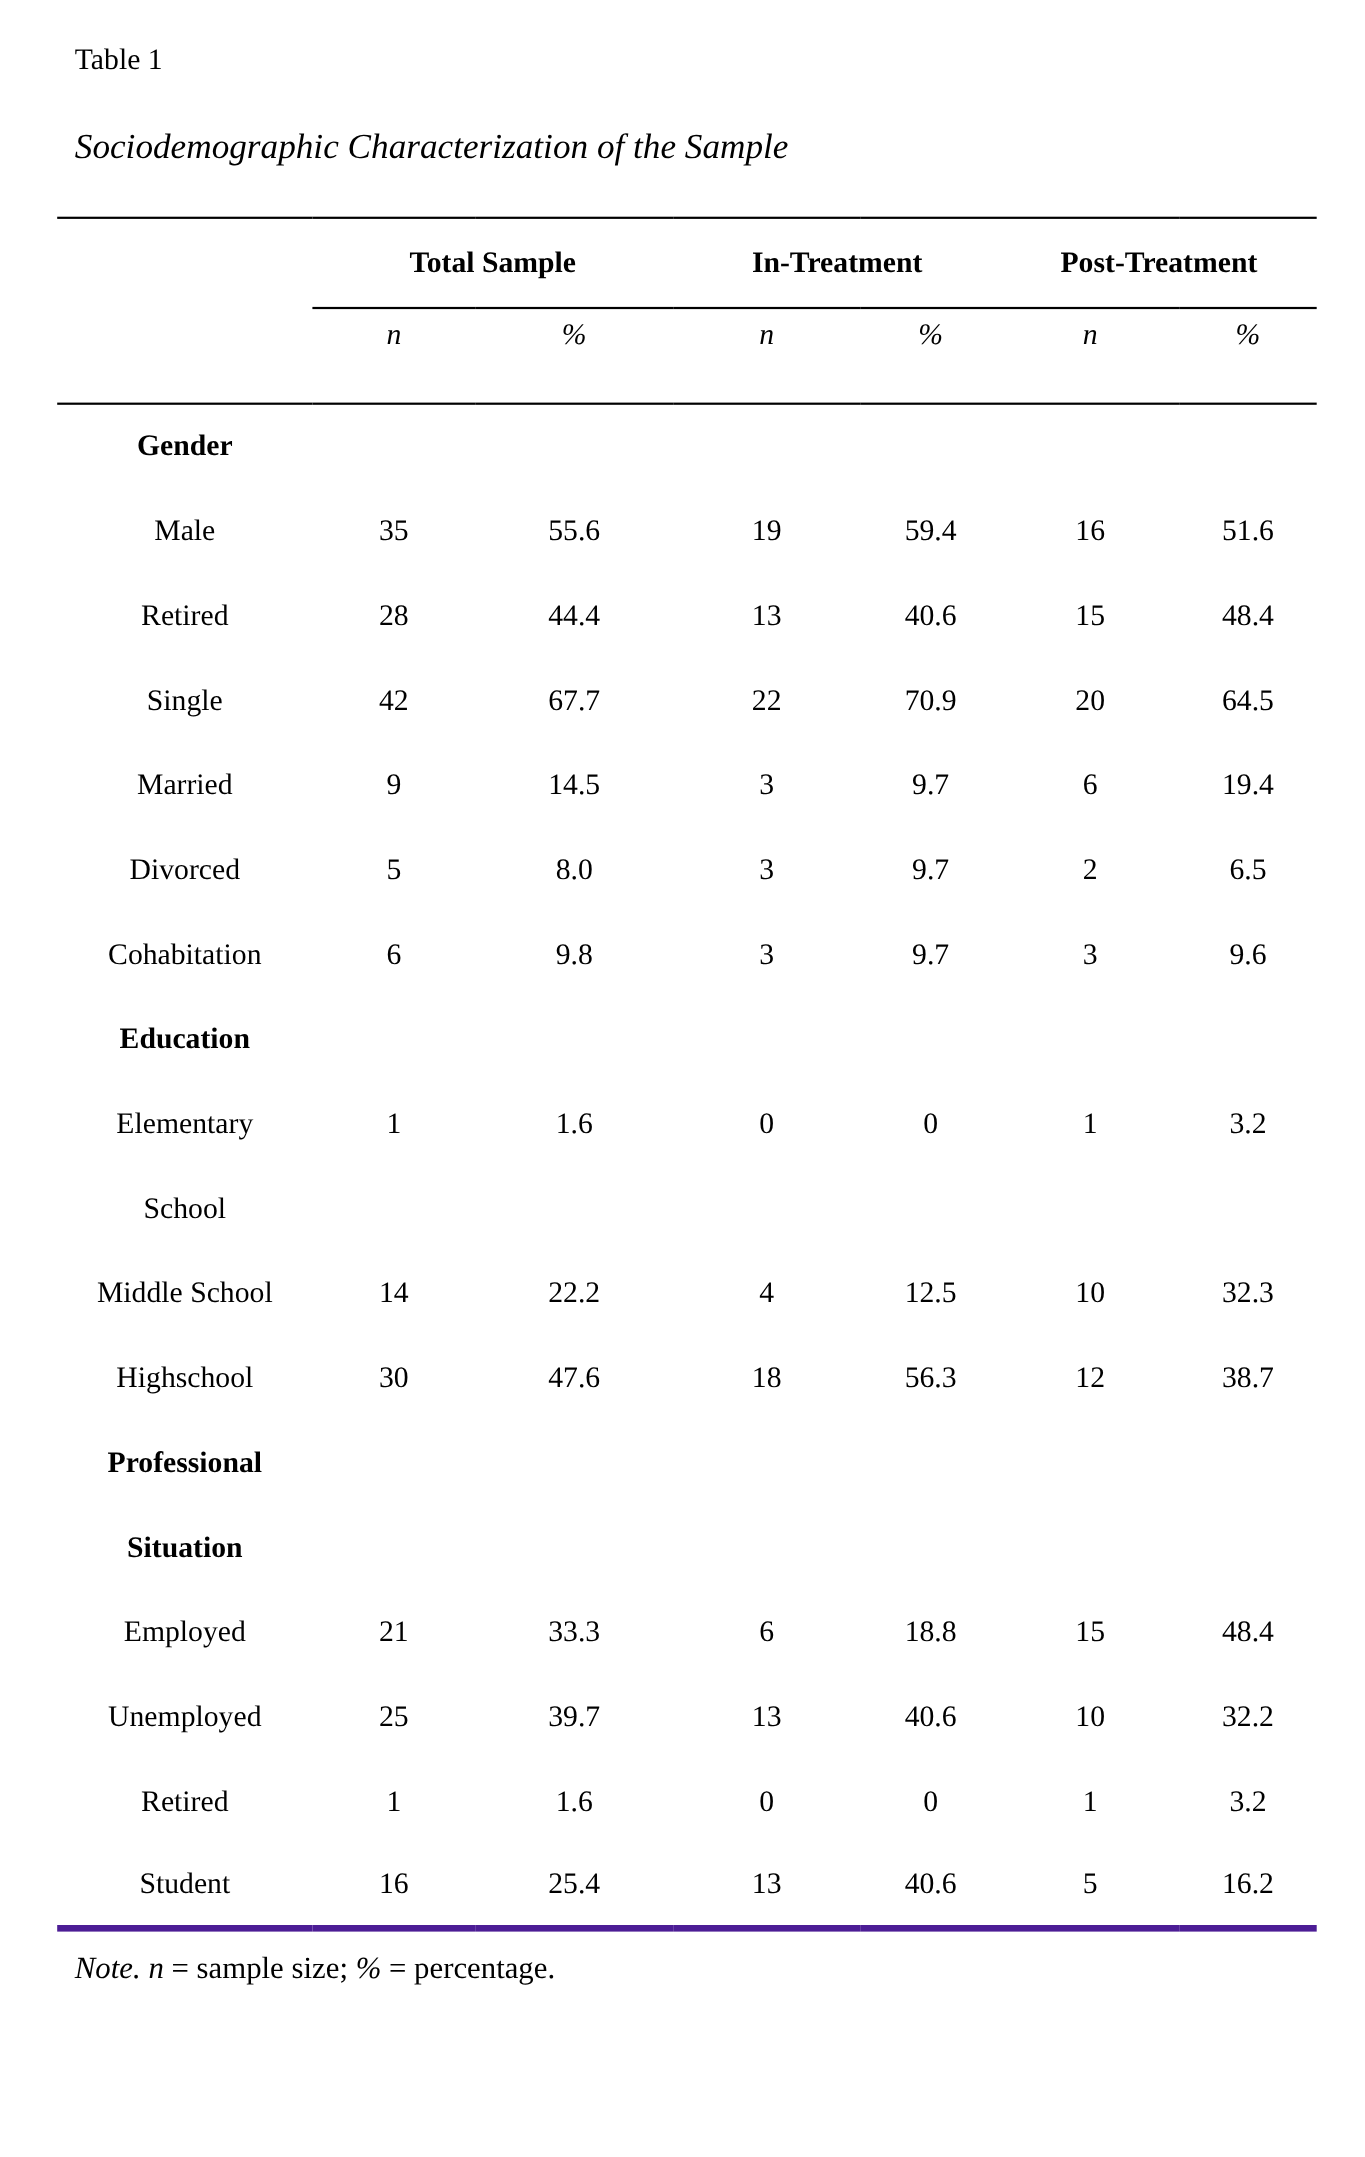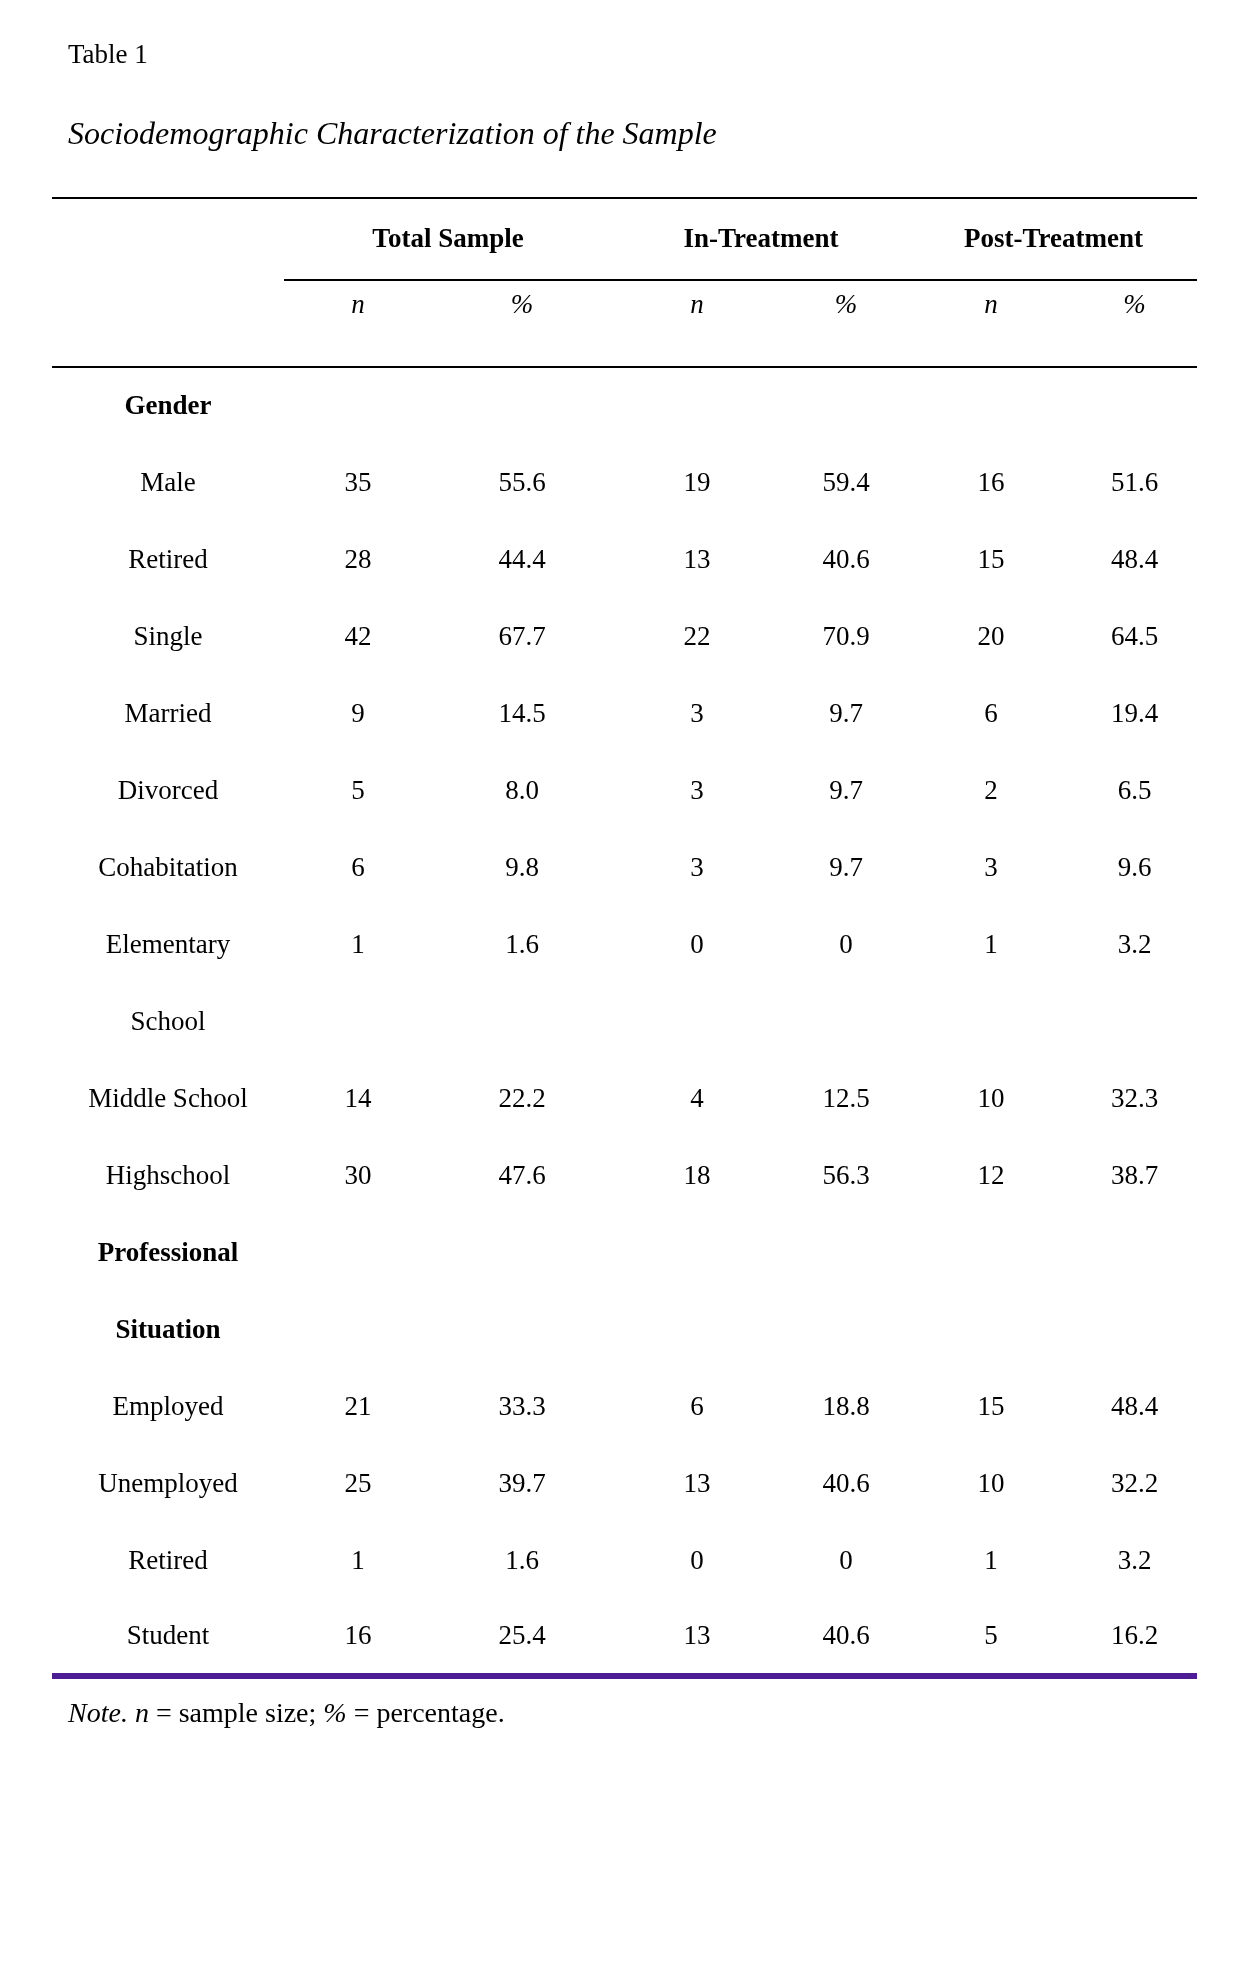--- a/index.html
+++ b/index.html
@@ -176,20 +176,29 @@
         <tr>
           <td class="label-cell">Cohabitation</td>
           <td>6</td>
           <td>9.8</td>
           <td>3</td>
           <td>9.7</td>
           <td>3</td>
           <td>9.6</td>
         </tr>
         <tr>
+          <td class="label-cell bold">Education</td>
+          <td></td>
+          <td></td>
+          <td></td>
+          <td></td>
+          <td></td>
+          <td></td>
+        </tr>
+        <tr>
           <td class="label-cell">Elementary</td>
           <td>1</td>
           <td>1.6</td>
           <td>0</td>
           <td>0</td>
           <td>1</td>
           <td>3.2</td>
         </tr>
         <tr>
           <td class="label-cell">School</td>

